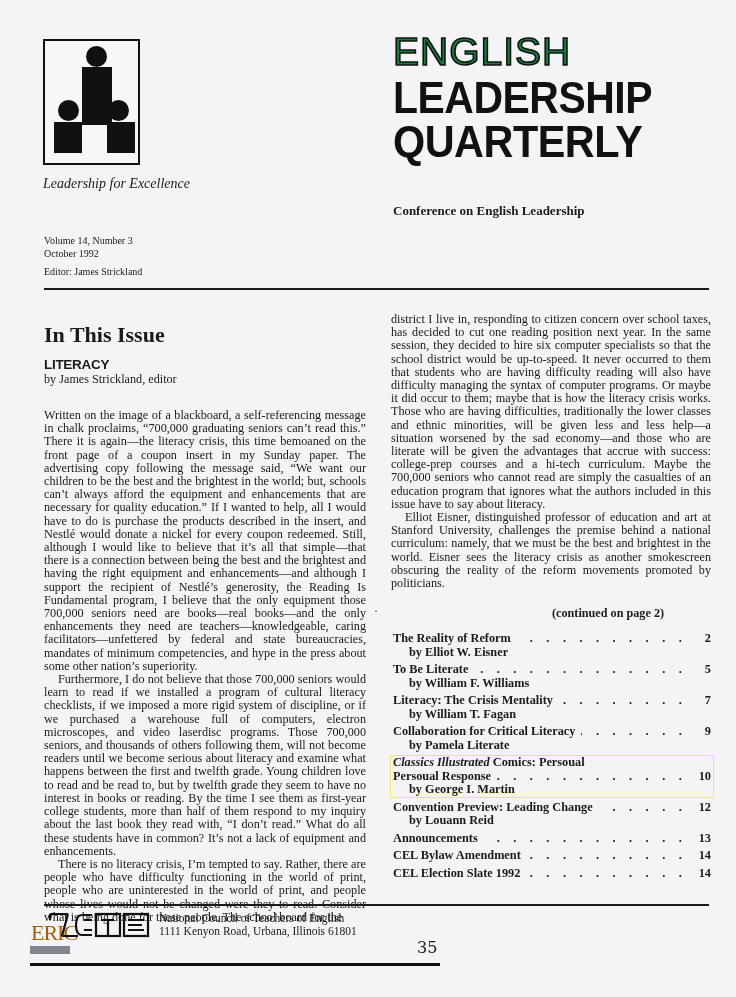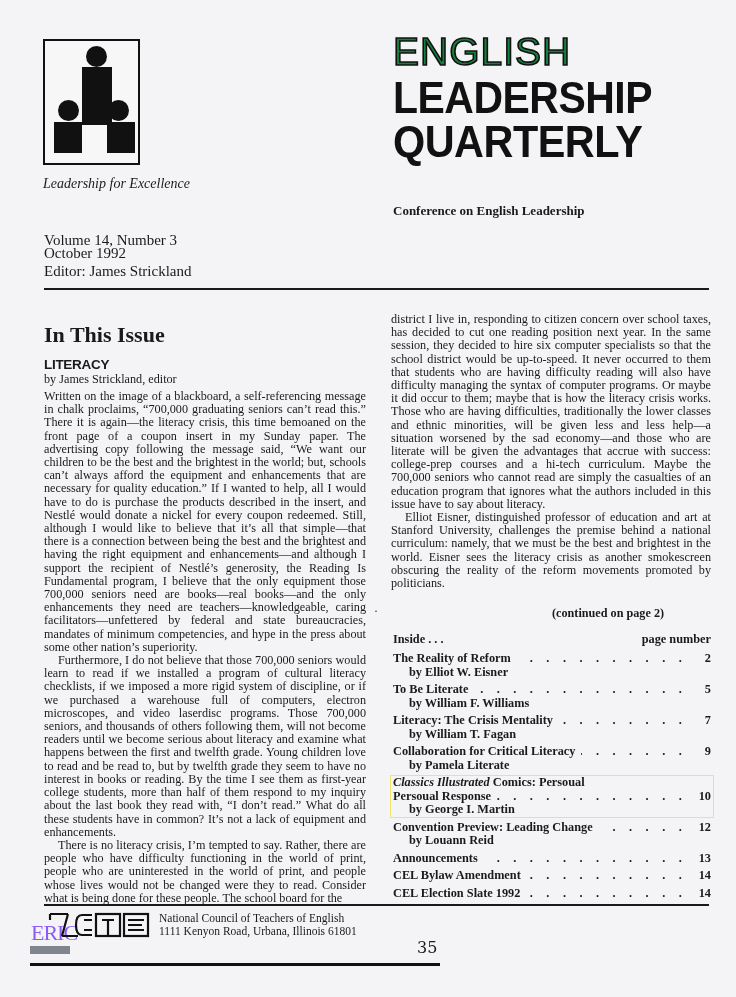--- a/index.html
+++ b/index.html
@@ -34,33 +34,33 @@
     font-size: 44px; line-height: 44px; color: #111; letter-spacing: -0.5px;
     transform-origin: left top;
   }
   .mast-leadership { left: 393px; top: 76px; transform: scaleX(0.93); }
   .mast-quarterly { left: 393px; top: 120px; transform: scaleX(0.94); }
   .conference {
     left: 393px; top: 203px; font-weight: 700; font-size: 13px;
   }
 
   
-  .issue-info { left: 44px; top: 234px; font-size: 15px; line-height: 13px; }
+  .issue-info { left: 44px; top: 234px; font-size: 10px; line-height: 13px; }
   .issue-info .editor { margin-top: 5px; }
 
   .rule { background: #1a1a1a; height: 2px; }
 
   
   .col-left { left: 44px; top: 315px; width: 322px; }
   .section-title { font-size: 22px; font-weight: 700; margin: 8px 0 11px 0; line-height: 24px; }
   .article-kicker {
     font-family: "Liberation Sans", sans-serif; font-weight: 700; font-size: 13.5px;
     letter-spacing: -0.3px; line-height: 14px;
   }
-  .byline { font-size: 12.2px; line-height: 14px; margin-bottom: 4px; }
+  .byline { font-size: 12.2px; line-height: 14px; margin-bottom: 23px; }
   .body-text p {
     margin: 0; font-size: 12.2px; line-height: 13.2px; text-align: justify;
     text-align-last: left;
   }
   .body-text p.indent { text-indent: 14px; }
 
   
   .col-right { left: 391px; top: 313px; width: 320px; }
 
   .continued { left: 552px; top: 606px; font-size: 12.2px; font-weight: 700; }
@@ -85,21 +85,21 @@
   }
 
   
   .footer-rule-top { left: 44px; top: 904px; width: 665px; height: 2px; background: #1a1a1a; }
   .footer-rule-bottom { left: 30px; top: 963px; width: 410px; height: 3px; background: #111; }
   .ncte-logo {
     left: 48px; top: 910px; width: 102px; height: 30px;
   }
   .eric {
     left: 31px; top: 920px; font-family: "Liberation Serif", serif;
-    font-size: 22px; color: #8b5cf6; letter-spacing: -1px;
+    font-size: 22px; color: #a16207; letter-spacing: -1px;
   }
   .eric-bar {
     left: 30px; top: 946px; width: 40px; height: 8px; background: #7f8690;
   }
   .ncte-text { left: 159px; top: 912px; font-size: 11.5px; line-height: 13px; }
   .page-num {
     left: 417px; top: 938px; font-family: "DejaVu Serif", serif; font-size: 16px;
   }
 </style>
 </head>
@@ -140,24 +140,20 @@
 </div>
 
 <div class="abs col-right body-text">
   <p>district I live in, responding to citizen concern over school taxes, has decided to cut one reading position next year. In the same session, they decided to hire six computer specialists so that the school district would be up-to-speed. It never occurred to them that students who are having difficulty reading will also have difficulty managing the syntax of computer programs. Or maybe it did occur to them; maybe that is how the literacy crisis works. Those who are having difficulties, traditionally the lower classes and ethnic minorities, will be given less and less help—a situation worsened by the sad economy—and those who are literate will be given the advantages that accrue with success: college-prep courses and a hi-tech curriculum. Maybe the 700,000 seniors who cannot read are simply the casualties of an education program that ignores what the authors included in this issue have to say about literacy.</p>
   <p class="indent">Elliot Eisner, distinguished professor of education and art at Stanford University, challenges the premise behind a national curriculum: namely, that we must be the best and brightest in the world. Eisner sees the literacy crisis as another smokescreen obscuring the reality of the reform movements promoted by politicians.</p>
 </div>
 <div class="abs stray-dot">·</div>
 <div class="abs continued">(continued on page 2)</div>
 
 <div class="abs toc">
-  <div class="toc-head">
-    <span>Inside . . .</span>
-    <span>page number</span>
-  </div>
 
   <div class="toc-item">
     <div class="toc-row">
         <span class="toc-title">The Reality of Reform</span>
         <span class="toc-dots">. . . . . . . . . . . . . . . . . . . . . . . . . . . . .</span>
         <span class="toc-page">2</span>
       </div>
     <div class="toc-author">by Elliot W. Eisner</div>
   </div>
   <div class="toc-item">

